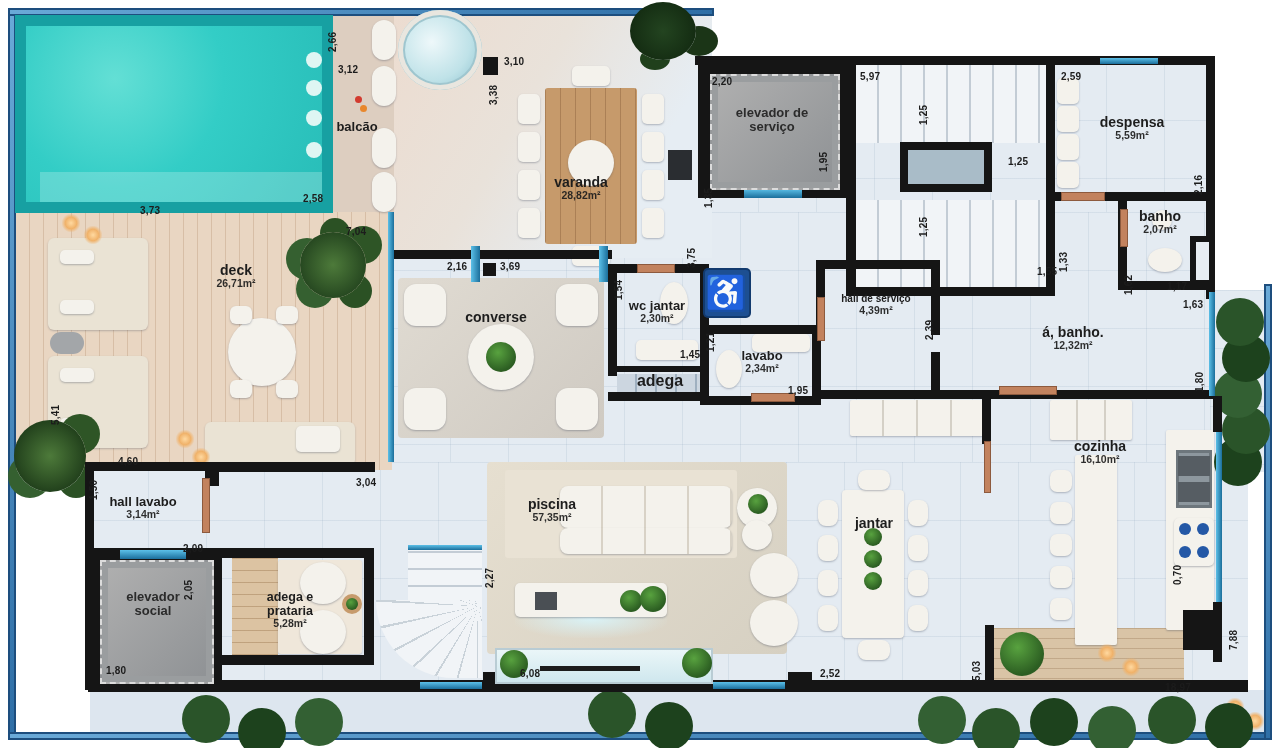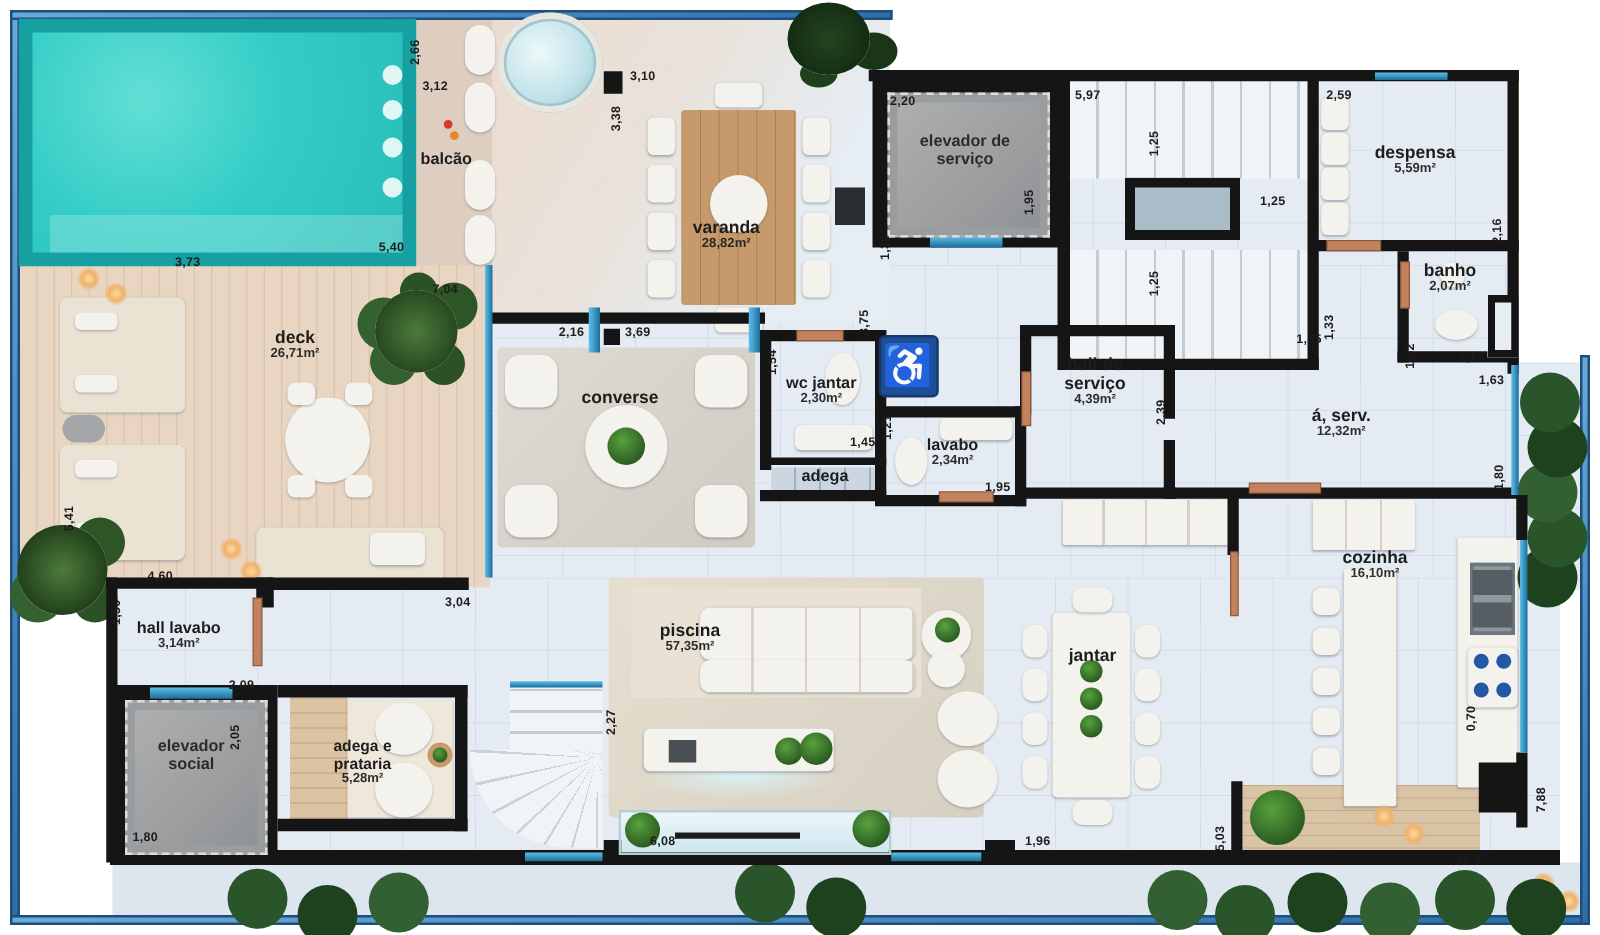--- a/index.html
+++ b/index.html
@@ -344,32 +344,32 @@
     <div class="ra">26,71m²</div>
   </div>
   <div class="rl" style="left:496px;top:318px">
     <div class="rn">converse</div>
   </div>
   <div class="rl" style="left:657px;top:312px">
     <div class="rn" style="font-size:13px">wc jantar</div>
     <div class="ra">2,30m²</div>
   </div>
   <div class="rl" style="left:660px;top:381px">
-    <div class="rn" style="font-size:13px">adega</div>
+    <div class="rn" style="font-size:16px">adega</div>
   </div>
   <div class="rl" style="left:762px;top:362px">
     <div class="rn" style="font-size:13px">lavabo</div>
     <div class="ra">2,34m²</div>
   </div>
   <div class="rl" style="left:876px;top:305px">
-    <div class="rn wrap" style="font-size:14px">hall de serviço</div>
+    <div class="rn wrap" style="font-size:10px">hall de serviço</div>
     <div class="ra">4,39m²</div>
   </div>
   <div class="rl" style="left:1073px;top:338px">
-    <div class="rn">á, serv.</div>
+    <div class="rn">á, banho.</div>
     <div class="ra">12,32m²</div>
   </div>
   <div class="rl" style="left:1100px;top:452px">
     <div class="rn">cozinha</div>
     <div class="ra">16,10m²</div>
   </div>
   <div class="rl" style="left:143px;top:508px">
     <div class="rn" style="font-size:13px">hall lavabo</div>
     <div class="ra">3,14m²</div>
   </div>
@@ -383,21 +383,21 @@
   <div class="rl" style="left:552px;top:510px">
     <div class="rn">piscina</div>
     <div class="ra">57,35m²</div>
   </div>
   <div class="rl" style="left:874px;top:524px">
     <div class="rn">jantar</div>
   </div>
 
   <b class="dim v" style="left:327px;top:52px">2,66</b>
   <b class="dim" style="left:338px;top:64px">3,12</b>
-  <b class="dim" style="left:303px;top:193px">5,40</b>
+  <b class="dim" style="left:303px;top:193px">2,58</b>
   <b class="dim" style="left:140px;top:205px">3,73</b>
   <b class="dim" style="left:346px;top:226px">7,04</b>
   <b class="dim" style="left:504px;top:56px">3,10</b>
   <b class="dim v" style="left:488px;top:105px">3,38</b>
   <b class="dim" style="left:712px;top:76px">2,20</b>
   <b class="dim v" style="left:818px;top:172px">1,95</b>
   <b class="dim" style="left:860px;top:71px">5,97</b>
   <b class="dim v" style="left:918px;top:125px">1,25</b>
   <b class="dim" style="left:1008px;top:156px">1,25</b>
   <b class="dim v" style="left:918px;top:237px">1,25</b>
@@ -419,20 +419,20 @@
   <b class="dim v" style="left:1194px;top:392px">1,80</b>
   <b class="dim v" style="left:50px;top:425px">5,41</b>
   <b class="dim" style="left:118px;top:456px">4,60</b>
   <b class="dim v" style="left:88px;top:500px">1,50</b>
   <b class="dim" style="left:356px;top:477px">3,04</b>
   <b class="dim" style="left:183px;top:543px">2,09</b>
   <b class="dim v" style="left:183px;top:600px">2,05</b>
   <b class="dim" style="left:106px;top:665px">1,80</b>
   <b class="dim v" style="left:484px;top:588px">2,27</b>
   <b class="dim" style="left:520px;top:668px">6,08</b>
-  <b class="dim" style="left:820px;top:668px">1,96</b>
+  <b class="dim" style="left:820px;top:668px">2,52</b>
   <b class="dim v" style="left:971px;top:681px">5,03</b>
   <b class="dim v" style="left:1172px;top:585px">0,70</b>
   <b class="dim v" style="left:1228px;top:650px">7,88</b>
   <b class="dim" style="left:1165px;top:682px">18,97</b>
   <b class="dim v" style="left:703px;top:208px">1,35</b>
 
 </div>
 
 </body></html>

